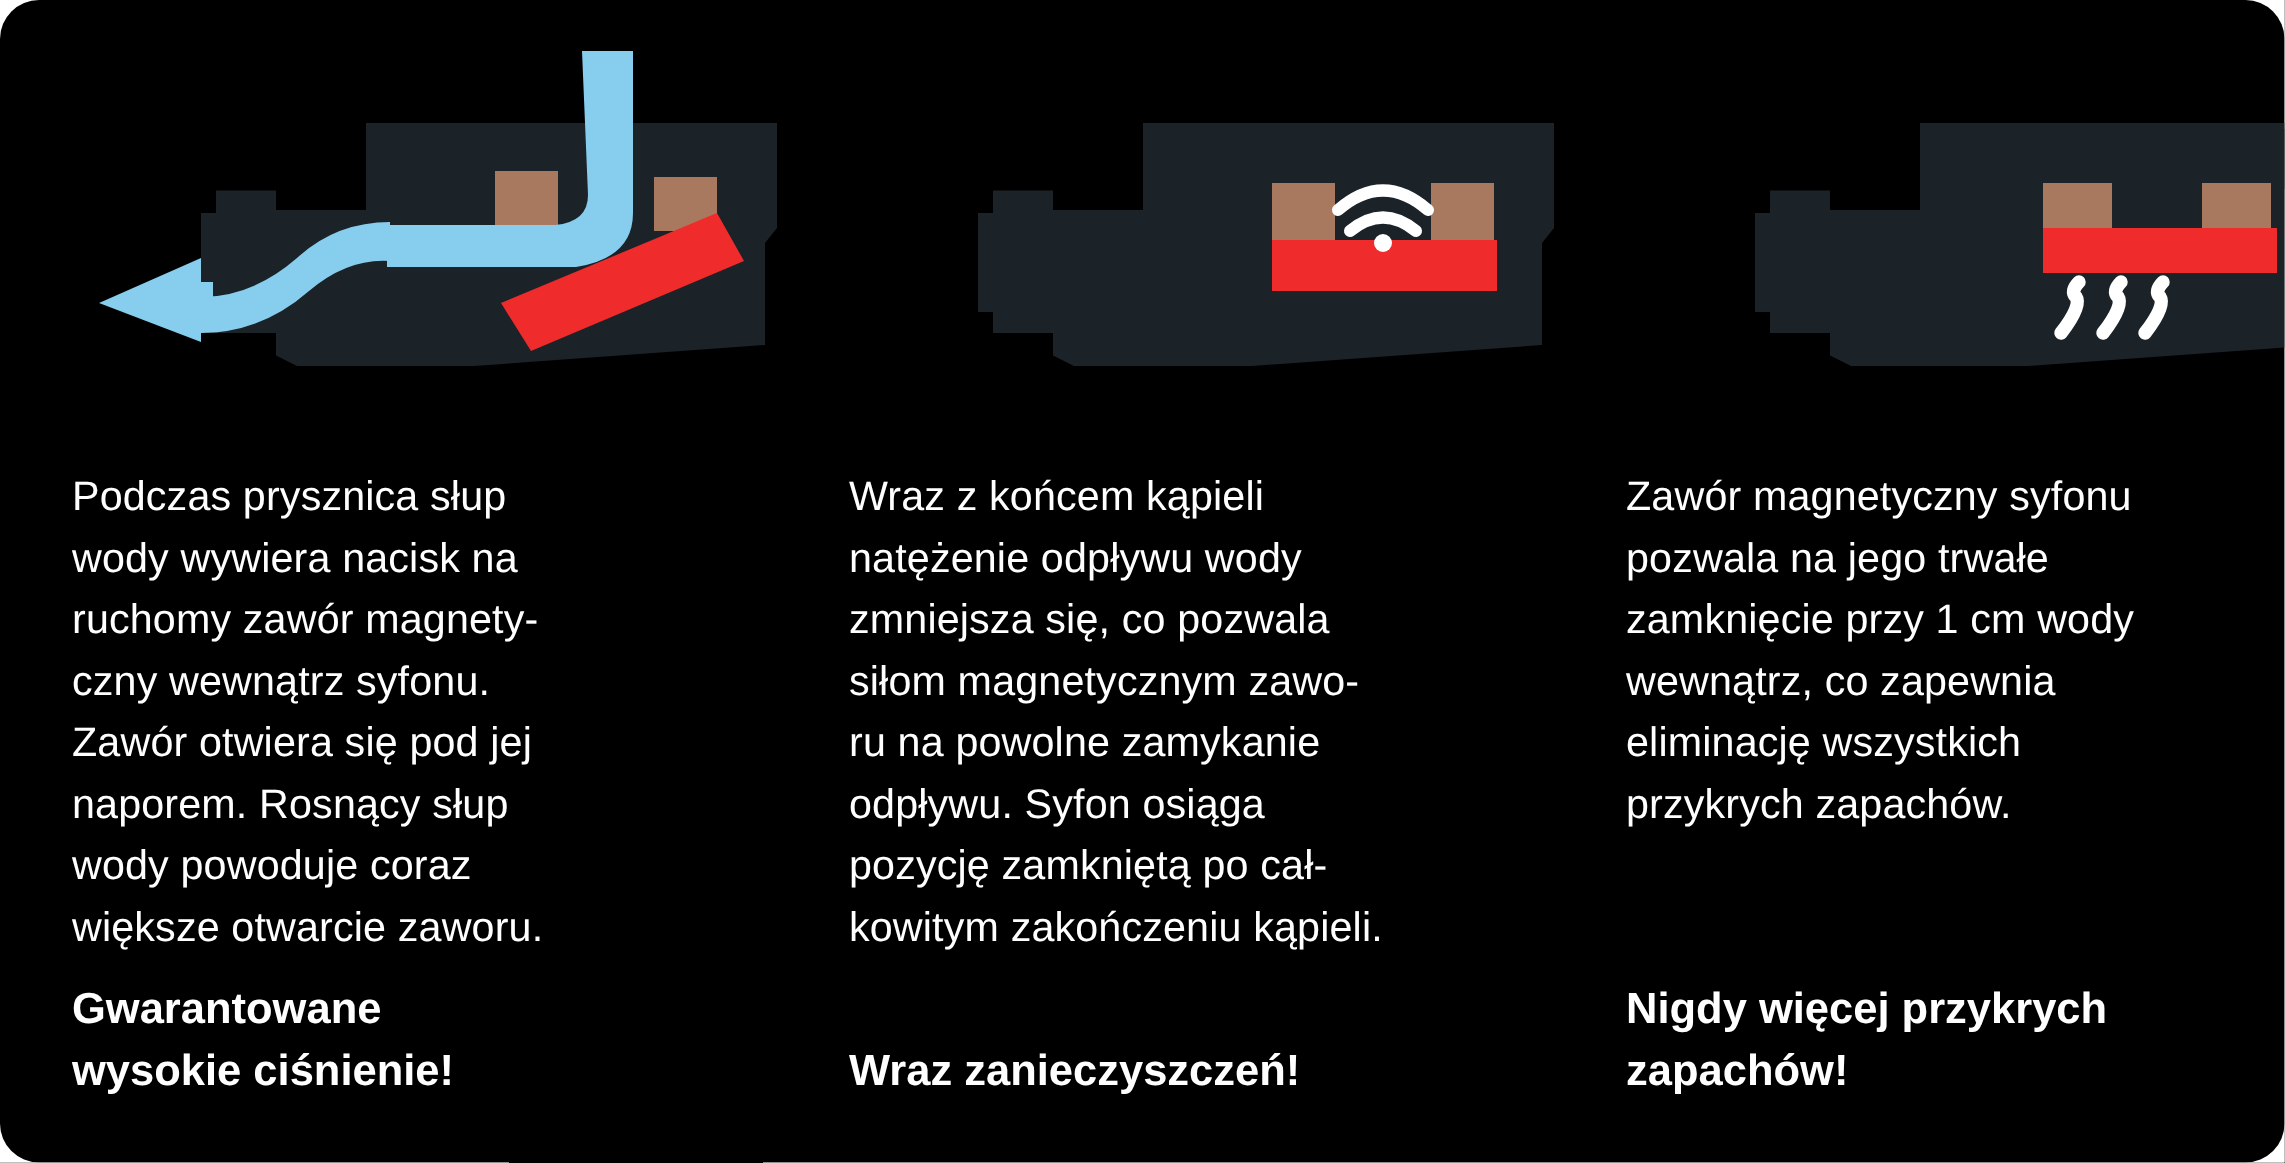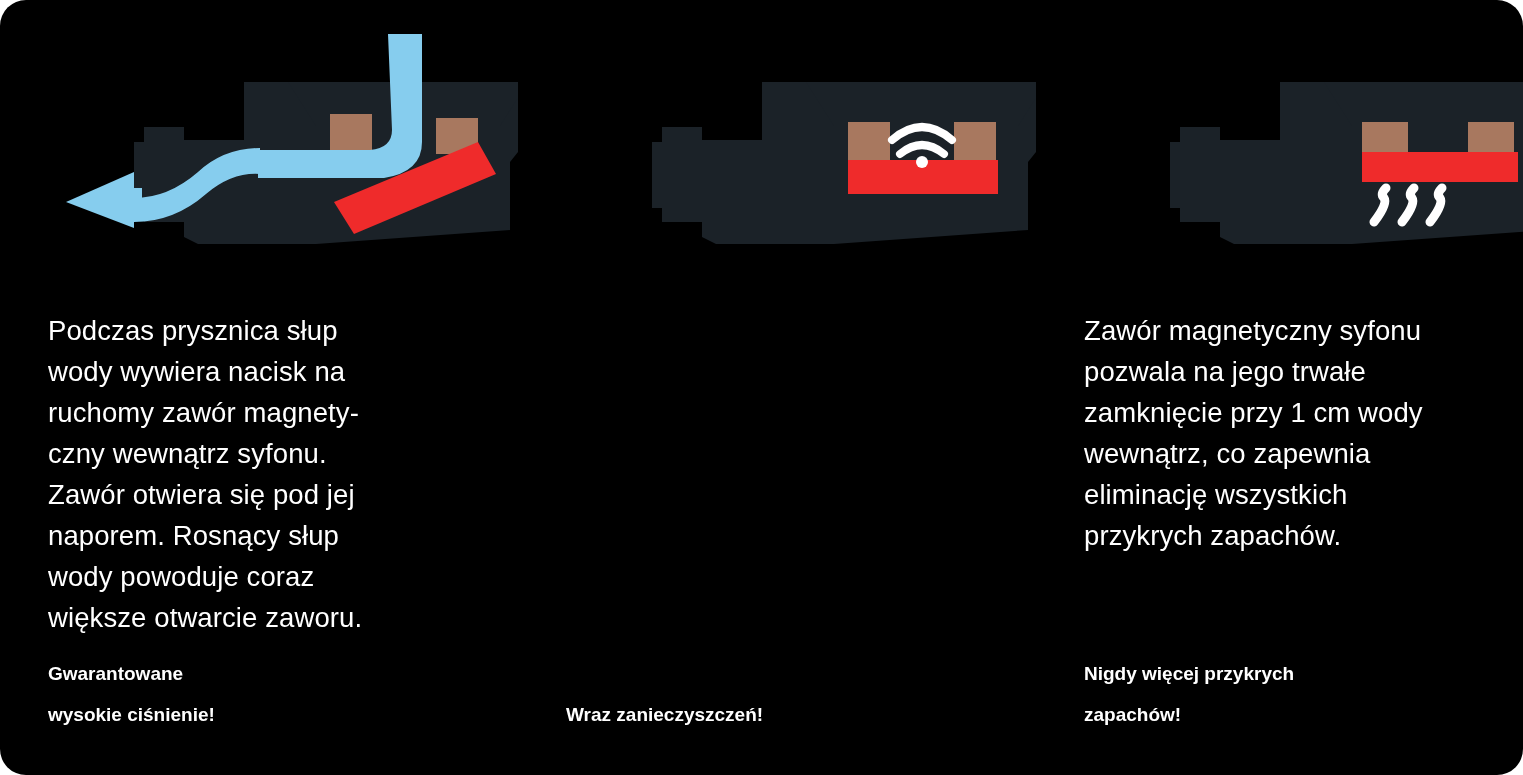--- a/index.html
+++ b/index.html
@@ -44,21 +44,21 @@
   .body-text {
     color: #ffffff;
     font-size: 27.5px;
     line-height: 41px;
     letter-spacing: 0.1px;
     white-space: pre-line;
     margin-top: 48px;
   }
   .headline {
     color: #ffffff;
-    font-size: 19px;
+    font-size: 29px;
     line-height: 41px;
     font-weight: bold;
     white-space: pre-line;
     margin-top: auto;
     padding-bottom: 22px;
   }
   .col-1 .headline { padding-bottom: 22px; }
   .col-2 .headline { padding-bottom: 22px; }
   .col-3 .headline { padding-bottom: 22px; }
 </style>
@@ -115,20 +115,28 @@
 
           <rect x="282" y="138" width="150" height="34" fill="#ef2b2b"></rect>
 
           <g fill="none" stroke="#ffffff" stroke-width="8" stroke-linecap="round">
             <path d="M326 118 Q356 92 386 118"></path>
             <path d="M334 132 Q356 114 378 132"></path>
           </g>
           <circle cx="356" cy="140" r="6" fill="#ffffff"></circle>
         </svg>
       </div>
+      <div class="body-text">Wraz z końcem kąpieli
+natężenie odpływu wody
+zmniejsza się, co pozwala
+siłom magnetycznym zawo-
+ru na powolne zamykanie
+odpływu. Syfon osiąga
+pozycję zamkniętą po cał-
+kowitym zakończeniu kąpieli.</div>
       <div class="headline">Wraz zanieczyszczeń!</div>
     </div>
 
     <div class="col col-3">
       <div class="figure">
         <svg width="470" height="240" viewBox="0 0 470 240">
           <path d="M96 120 L96 105 L136 105 L136 118 L196 118 L196 60 L246 60 L246 64 L470 64 L470 100 L470 130
                    L462 140 L462 208 L268 222 L150 222 L136 215 L136 200 L96 200 L96 186 L86 186 L86 120 Z" fill="#1b2228"></path>
           <path d="M240 60 L480 60 L452 104 L268 104 Z" fill="#1b2228"></path>
           <rect x="88" y="122" width="8" height="62" fill="#1b2228"></rect>

